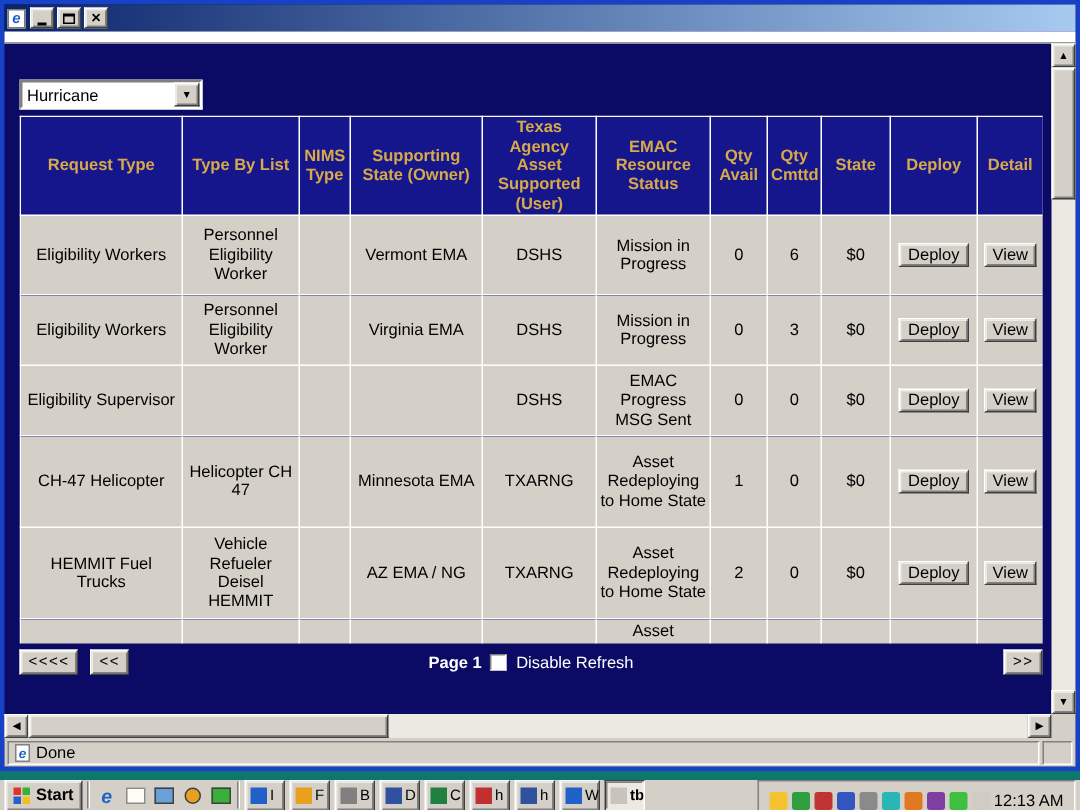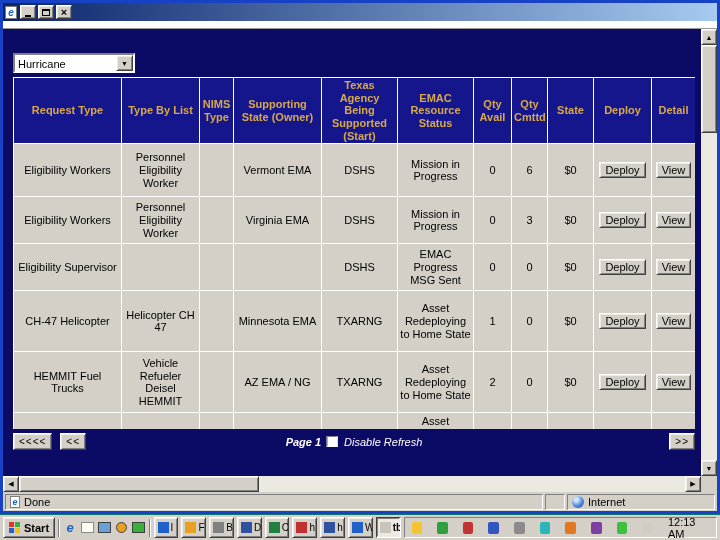--- a/index.html
+++ b/index.html
@@ -56,21 +56,21 @@
   tbody tr:nth-child(6) td { vertical-align:top; padding-top:2px; }
   .cell-btn { font-family:inherit; font-size:11px; color:#000; padding:1px 5px; cursor:default;
               background:#d4d0c8; border:1px solid; border-color:#ffffff #404040 #404040 #ffffff;
               box-shadow: inset 1px 1px 0 #ecebe5, inset -1px -1px 0 #808080; }
 
   
   .nav-row { margin-top:4px; width:682px; display:flex; align-items:center; position:relative;
              color:#fff; font-size:11px; }
   .nav-btn { font-family:inherit; font-size:10px; letter-spacing:1px; color:#000; padding:2px 5px; cursor:default; }
   .nav-prev { margin-left:8px; }
-  .nav-center { position:absolute; left:50%; transform:translateX(-50%); display:flex; align-items:center; gap:6px;font-style:italic; }
+  .nav-center { position:absolute; left:50%; transform:translateX(-50%); display:flex; align-items:center; gap:6px; }
   .page-label { font-weight:bold; }
   .checkbox { width:11px; height:11px; background:#fff; }
   .nav-next { margin-left:auto; }
 
   
   .vscroll { flex:0 0 16px; display:flex; flex-direction:column; background:#ece9e2; }
   .scroll-btn { width:16px; height:16px; display:flex; align-items:center; justify-content:center;
                 font-size:7px; color:#000; flex:0 0 16px; }
   .vtrack { flex:1; position:relative; }
   .vthumb { position:absolute; top:0; left:0; right:0; height:88px; }
@@ -86,38 +86,38 @@
   .status-main { flex:1; }
   .status-small { flex:0 0 20px; }
   .status-zone { flex:0 0 148px; }
   .doc-icon { width:10px; height:12px; background:#fff; border:1px solid #808080; color:#1e64c8;
               font-size:9px; line-height:10px; text-align:center; font-style:italic; font-weight:bold; }
   .globe-icon { width:12px; height:12px; border-radius:50%;
                 background:radial-gradient(circle at 35% 30%, #cfe8ff 15%, #4f86d8 55%, #2a5fb0 90%); }
 
   
   .taskbar { position:absolute; left:0; right:0; bottom:0; height:26px; background:#d4d0c8;
-             border-top:1px solid #0f766e; display:flex; align-items:center; padding:0 3px; gap:3px; }
+             border-top:6px solid #0f766e; display:flex; align-items:center; padding:0 3px; gap:3px; }
   .start-btn { height:21px; display:flex; align-items:center; gap:3px; padding:0 5px;
                font-weight:bold; font-size:11px; color:#000; cursor:default; }
   .win-logo { width:12px; height:11px; display:grid; grid-template-columns:5px 5px; grid-template-rows:5px 5px; gap:1px; }
   .win-logo span:nth-child(1){background:#e03426;} .win-logo span:nth-child(2){background:#3ab03a;}
   .win-logo span:nth-child(3){background:#2a5fd0;} .win-logo span:nth-child(4){background:#f0c020;}
   .tb-divider { width:2px; height:18px; border-left:1px solid #808080; border-right:1px solid #ffffff; }
   .ql-icon { width:16px; height:16px; display:flex; align-items:center; justify-content:center;
              font-size:13px; cursor:default; }
   .ie-e { color:#1e64c8; font-weight:bold; font-style:italic; }
   .ql-shape { width:13px; height:11px; }
   .task-btn { width:27px; height:21px; display:flex; align-items:center; gap:2px; padding:0 3px;
               font-size:10px; color:#000; overflow:hidden; cursor:default; }
   .task-btn .ico { width:11px; height:11px; flex:0 0 11px; }
   .task-btn.active { border-color:#404040 #ffffff #ffffff #404040;
                      box-shadow: inset -1px -1px 0 #ecebe5, inset 1px 1px 0 #808080;
                      background:#ece9e2; font-weight:bold; }
-  .tray { margin-left:auto; height:21px; display:flex; align-items:center; gap:15px; padding:0 7px;
+  .tray { margin-left:auto; height:21px; display:flex; align-items:flex-end; gap:3px; padding:0 7px;
           font-size:11px; color:#000; }
   .tray-ico { width:12px; height:12px; border-radius:2px; }
 </style>
 </head>
 <body>
 
 <div class="window">
 
   <div class="titlebar">
     <div class="titlebar-icon">e</div>
@@ -159,21 +159,21 @@
             <col style="width:46px">
               <col style="width:58px">
               <col style="width:44px">
           </colgroup>
           <thead>
             <tr>
               <th>Request Type</th>
               <th>Type By List</th>
               <th>NIMS Type</th>
               <th>Supporting State (Owner)</th>
-              <th>Texas Agency Being Supported (Start)</th>
+              <th>Texas Agency Asset Supported (User)</th>
               <th>EMAC Resource Status</th>
               <th>Qty Avail</th>
               <th>Qty Cmttd</th>
               <th>State</th>
               <th>Deploy</th>
               <th>Detail</th>
             </tr>
           </thead>
           <tbody>
             <tr>
@@ -288,24 +288,20 @@
     <div class="scroll-btn raised">▶</div>
     <div class="scroll-corner"></div>
   </div>
 
   <div class="statusbar">
     <div class="status-panel status-main sunken">
       <span class="doc-icon">e</span>
       <span>Done</span>
     </div>
     <div class="status-panel status-small sunken"></div>
-    <div class="status-panel status-zone sunken">
-      <span class="globe-icon"></span>
-      <span>Internet</span>
-    </div>
   </div>
 
 </div>
 
 <div class="taskbar">
   <div class="start-btn raised">
     <span class="win-logo">
         <span></span>
         <span></span>
         <span></span>

